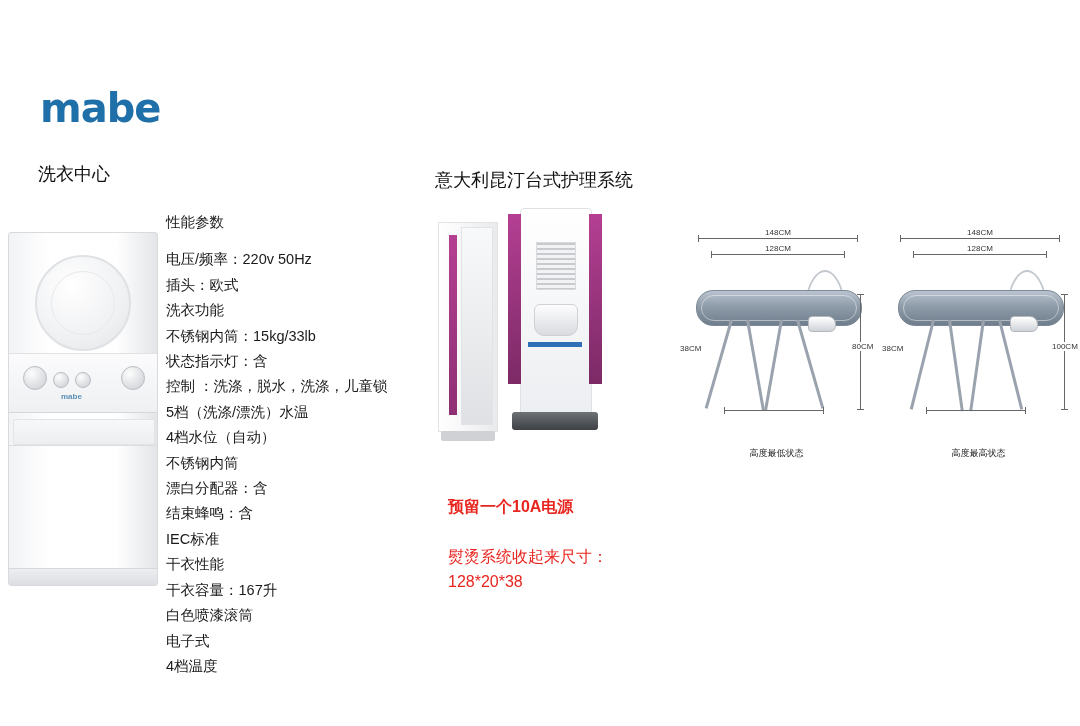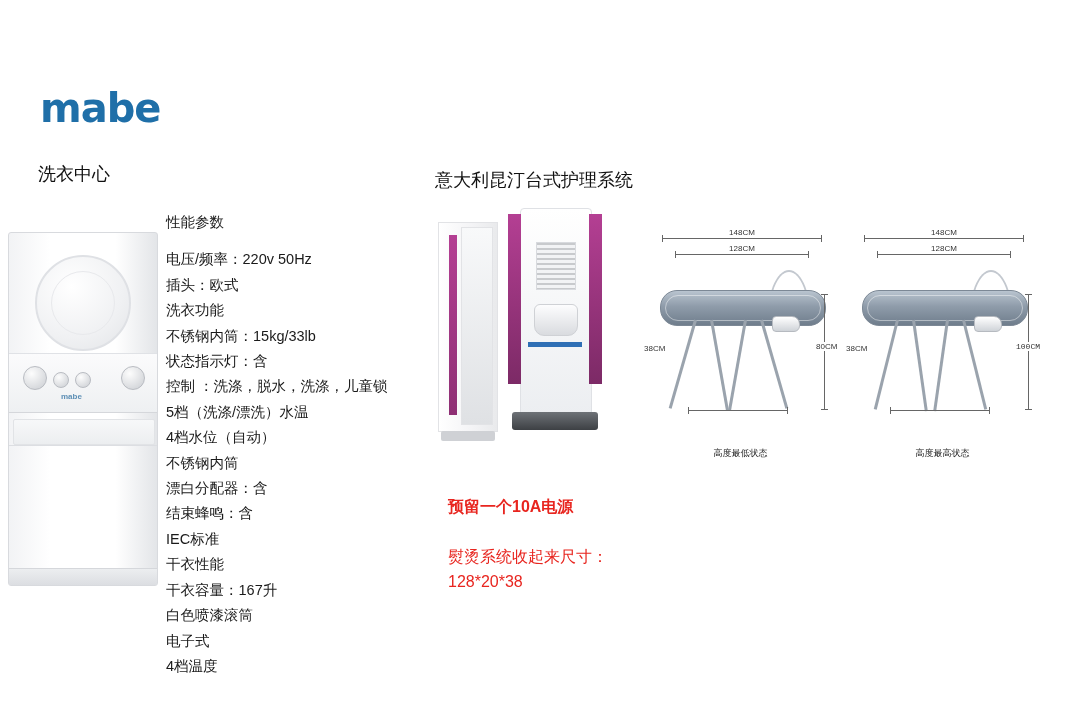--- a/index.html
+++ b/index.html
@@ -230,20 +230,21 @@
     width: 410px;
     text-align: center;
     font-size: 9px;
     color: #333;
   }
   .diagram {
     position: absolute;
     top: 26px;
     width: 185px;
     height: 236px;
+    margin-left: 36px;
   }
   .diagram.left-d  { left: 8px; }
   .diagram.right-d { left: 210px; }
 
   .dim-top {
     position: absolute;
     width: 160px;
     left: 14px;
   }
   .dim-top .lbl {
@@ -455,21 +456,21 @@
     <div class="mini-iron" style="left:124px; top:92px;"></div>
 
     <div class="leg" style="left:46px; top:96px; height:92px; transform:rotate(14deg);"></div>
     <div class="leg" style="left:112px; top:96px; height:92px; transform:rotate(-14deg);"></div>
     <div class="leg" style="left:62px; top:96px; height:92px; transform:rotate(-8deg);"></div>
     <div class="leg" style="left:96px; top:96px; height:92px; transform:rotate(8deg);"></div>
     <div class="dim-line" style="left:40px; width:100px; top:186px;"></div>
 
     <div class="vlabel" style="left:-4px; top:120px;">38CM</div>
     <div class="vline" style="left:178px; top:70px; height:116px;"></div>
-    <div class="vlabel" style="left:166px; top:118px; background:#fff;font-family:Liberation Mono, monospace;">100CM</div>
+    <div class="vlabel" style="left:166px; top:118px; background:#fff;">100CM</div>
 
     <div class="state-label">高度最高状态</div>
   </div>
 </div>
 
 <div class="red-note" id="note-1">预留一个10A电源</div>
 <div class="red-note" id="note-2">熨烫系统收起来尺寸：
 128*20*38</div>
 
 </body></html>

